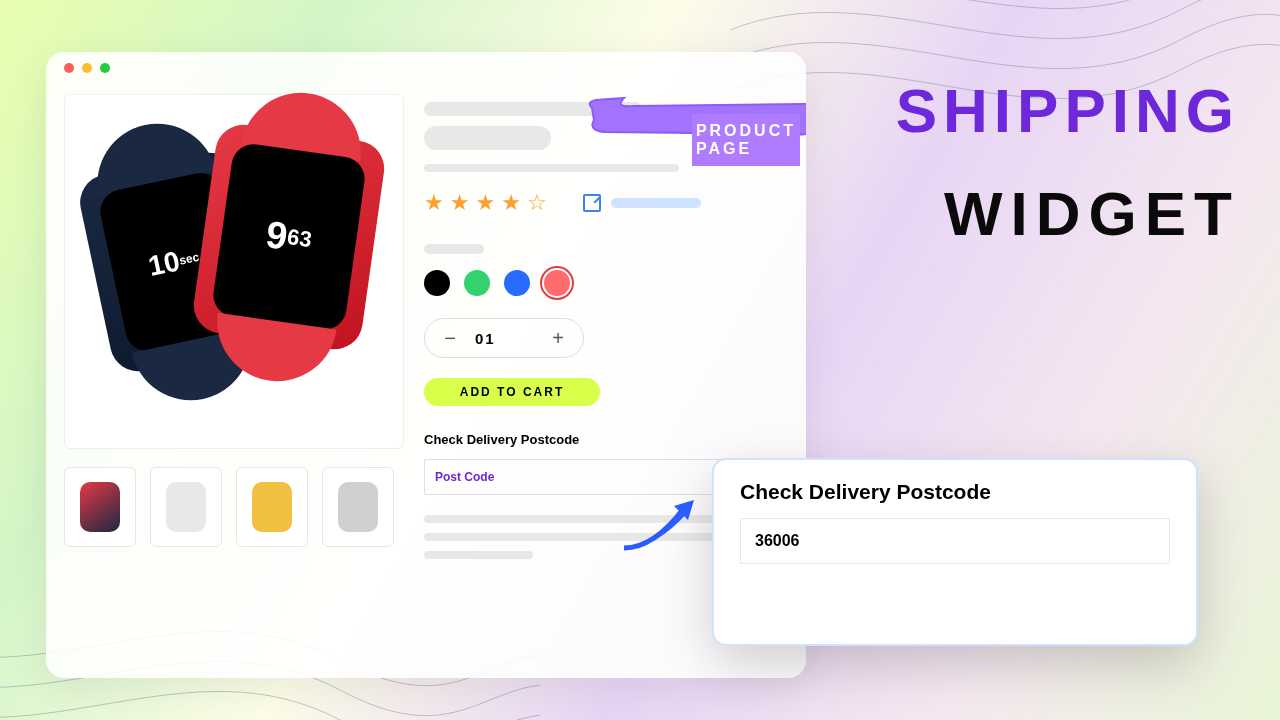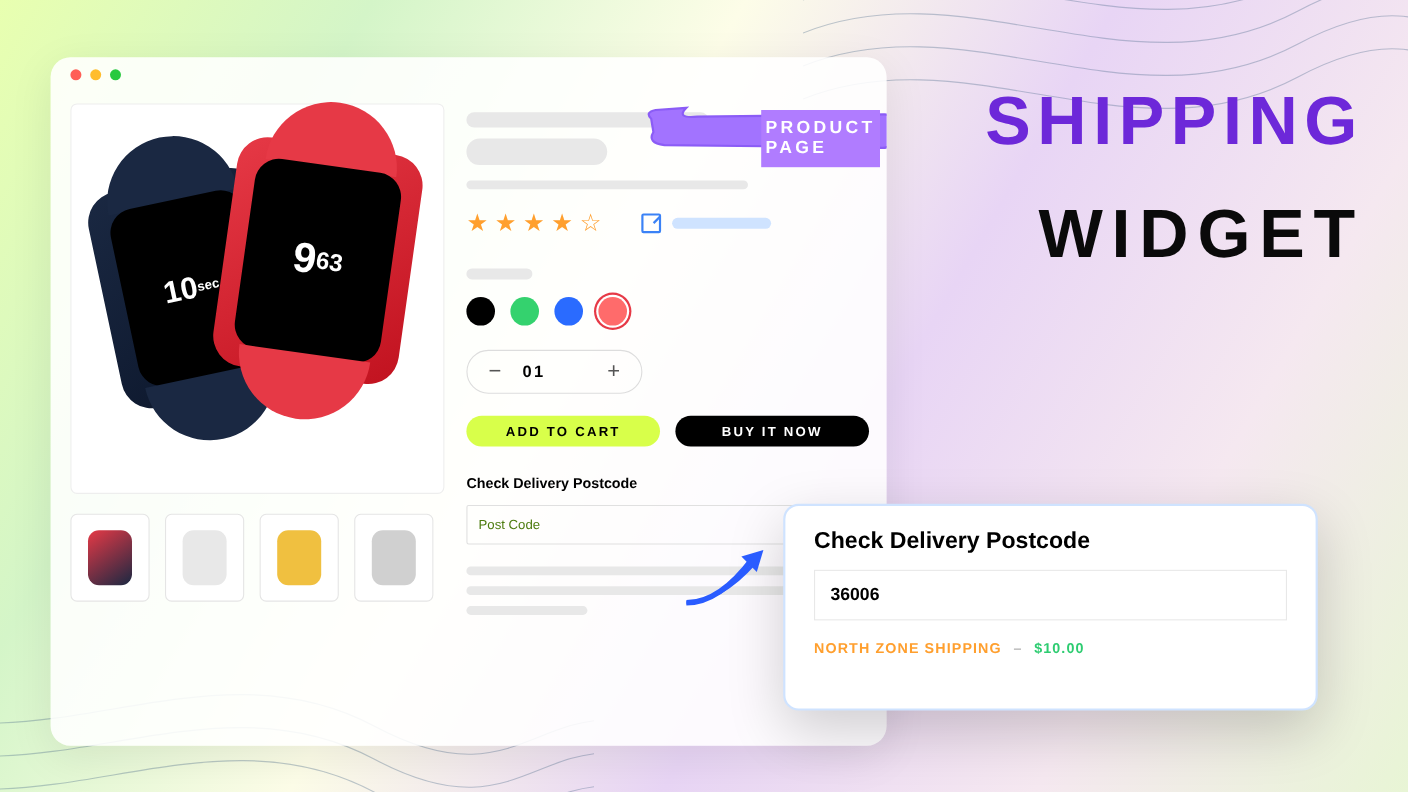--- a/index.html
+++ b/index.html
@@ -72,29 +72,29 @@
 .qbtn{flex:0 0 50px;height:100%;display:flex;align-items:center;justify-content:center;font-size:20px;cursor:pointer;color:#555;}
 .qval{flex:1;text-align:left;font-size:15px;letter-spacing:2px;font-weight:600;}
 
 .ctas{display:flex;gap:14px;margin-bottom:26px;}
 .btn{height:28px;border-radius:22px;display:flex;align-items:center;justify-content:center;font-size:12px;font-weight:800;letter-spacing:2px;cursor:pointer;}
 .btn-cart{width:176px;background:#d8ff4a;color:#000;}
 .btn-buy{width:176px;background:#000;color:#fff;}
 
 .pp-check{margin-top:4px;}
 .pp-check .lbl{font-size:13px;font-weight:700;margin-bottom:12px;}
-.pp-input{border:1px solid #e0e0e0;border-radius:2px;height:36px;width:100%;padding:0 10px;font-size:12px;color:#4d7c0f;display:flex;align-items:center;}
+.pp-input{border:1px solid #e0e0e0;border-radius:2px;height:36px;width:100%;padding:0 10px;font-size:12px;color:#6d28d9;display:flex;align-items:center;font-weight:bold;}
 
 .sk5{width:85%;height:8px;margin-top:20px;border-radius:4px;}
 .sk6{width:88%;height:8px;margin-top:10px;border-radius:4px;}
 .sk7{width:30%;height:8px;margin-top:10px;border-radius:4px;}
 
 .badge{position:absolute;right:-8px;top:38px;z-index:5;}
 .badge-bg{position:absolute;right:0;top:0;width:230px;height:46px;}
-.badge-txt{position:absolute;right:14px;top:10px;background:#b07cff;color:#fff;padding:8px 4px;font-size:16px;font-weight:800;letter-spacing:3px;}
+.badge-txt{position:absolute;right:14px;top:24px;background:#b07cff;color:#fff;padding:8px 4px;font-size:16px;font-weight:800;letter-spacing:3px;}
 
 .arrow{position:absolute;left:614px;top:478px;z-index:6;}
 .arrow svg{width:120px;height:80px;}
 
 .popup{position:absolute;left:712px;top:458px;width:486px;height:188px;background:#fff;border:2px solid #cfe3ff;border-radius:14px;box-shadow:0 18px 50px rgba(0,0,0,0.18);padding:20px 26px;z-index:4;}
 .popup .lbl{font-size:21px;font-weight:700;margin-bottom:14px;}
 .popup .row{display:flex;gap:0;border:1px solid #e8e8e8;height:46px;text-align:right;}
 .popup .inp{flex:1;display:flex;align-items:center;padding:0 14px;font-size:16px;font-weight:700;}
 .popup .apply{width:104px;background:#000;color:#fff;display:flex;align-items:center;justify-content:center;font-size:12px;font-weight:800;letter-spacing:2px;cursor:pointer;}
 .popup .result{margin-top:18px;font-size:13px;font-weight:800;letter-spacing:1px;}
@@ -191,21 +191,20 @@
       </div>
 
       <div class="qtyrow">
         <div class="qbtn">−</div>
         <div class="qval">01</div>
         <div class="qbtn">+</div>
       </div>
 
       <div class="ctas">
         <div class="btn btn-cart">ADD TO CART</div>
-        <div class="btn btn-buy">BUY IT NOW</div>
       </div>
 
       <div class="pp-check">
         <div class="lbl">Check Delivery Postcode</div>
         <div class="pp-input">Post Code</div>
       </div>
 
       <div class="sk sk5"></div>
       <div class="sk sk6"></div>
       <div class="sk sk7"></div>
@@ -219,18 +218,13 @@
       <path d="M10 70 Q 42 68 72 34" stroke="#2a5cff" stroke-width="3" fill="none"></path>
       <path d="M60 28 L80 22 L74 42 Z" fill="#2a5cff"></path>
     </svg>
 </div>
 
 <div class="popup">
   <div class="lbl">Check Delivery Postcode</div>
   <div class="row">
     <div class="inp">36006</div>
   </div>
-  <div class="result">
-    <span class="zone">NORTH ZONE SHIPPING</span>
-    <span class="dash">–</span>
-    <span class="price">$10.00</span>
-  </div>
 </div>
 
 </body></html>

